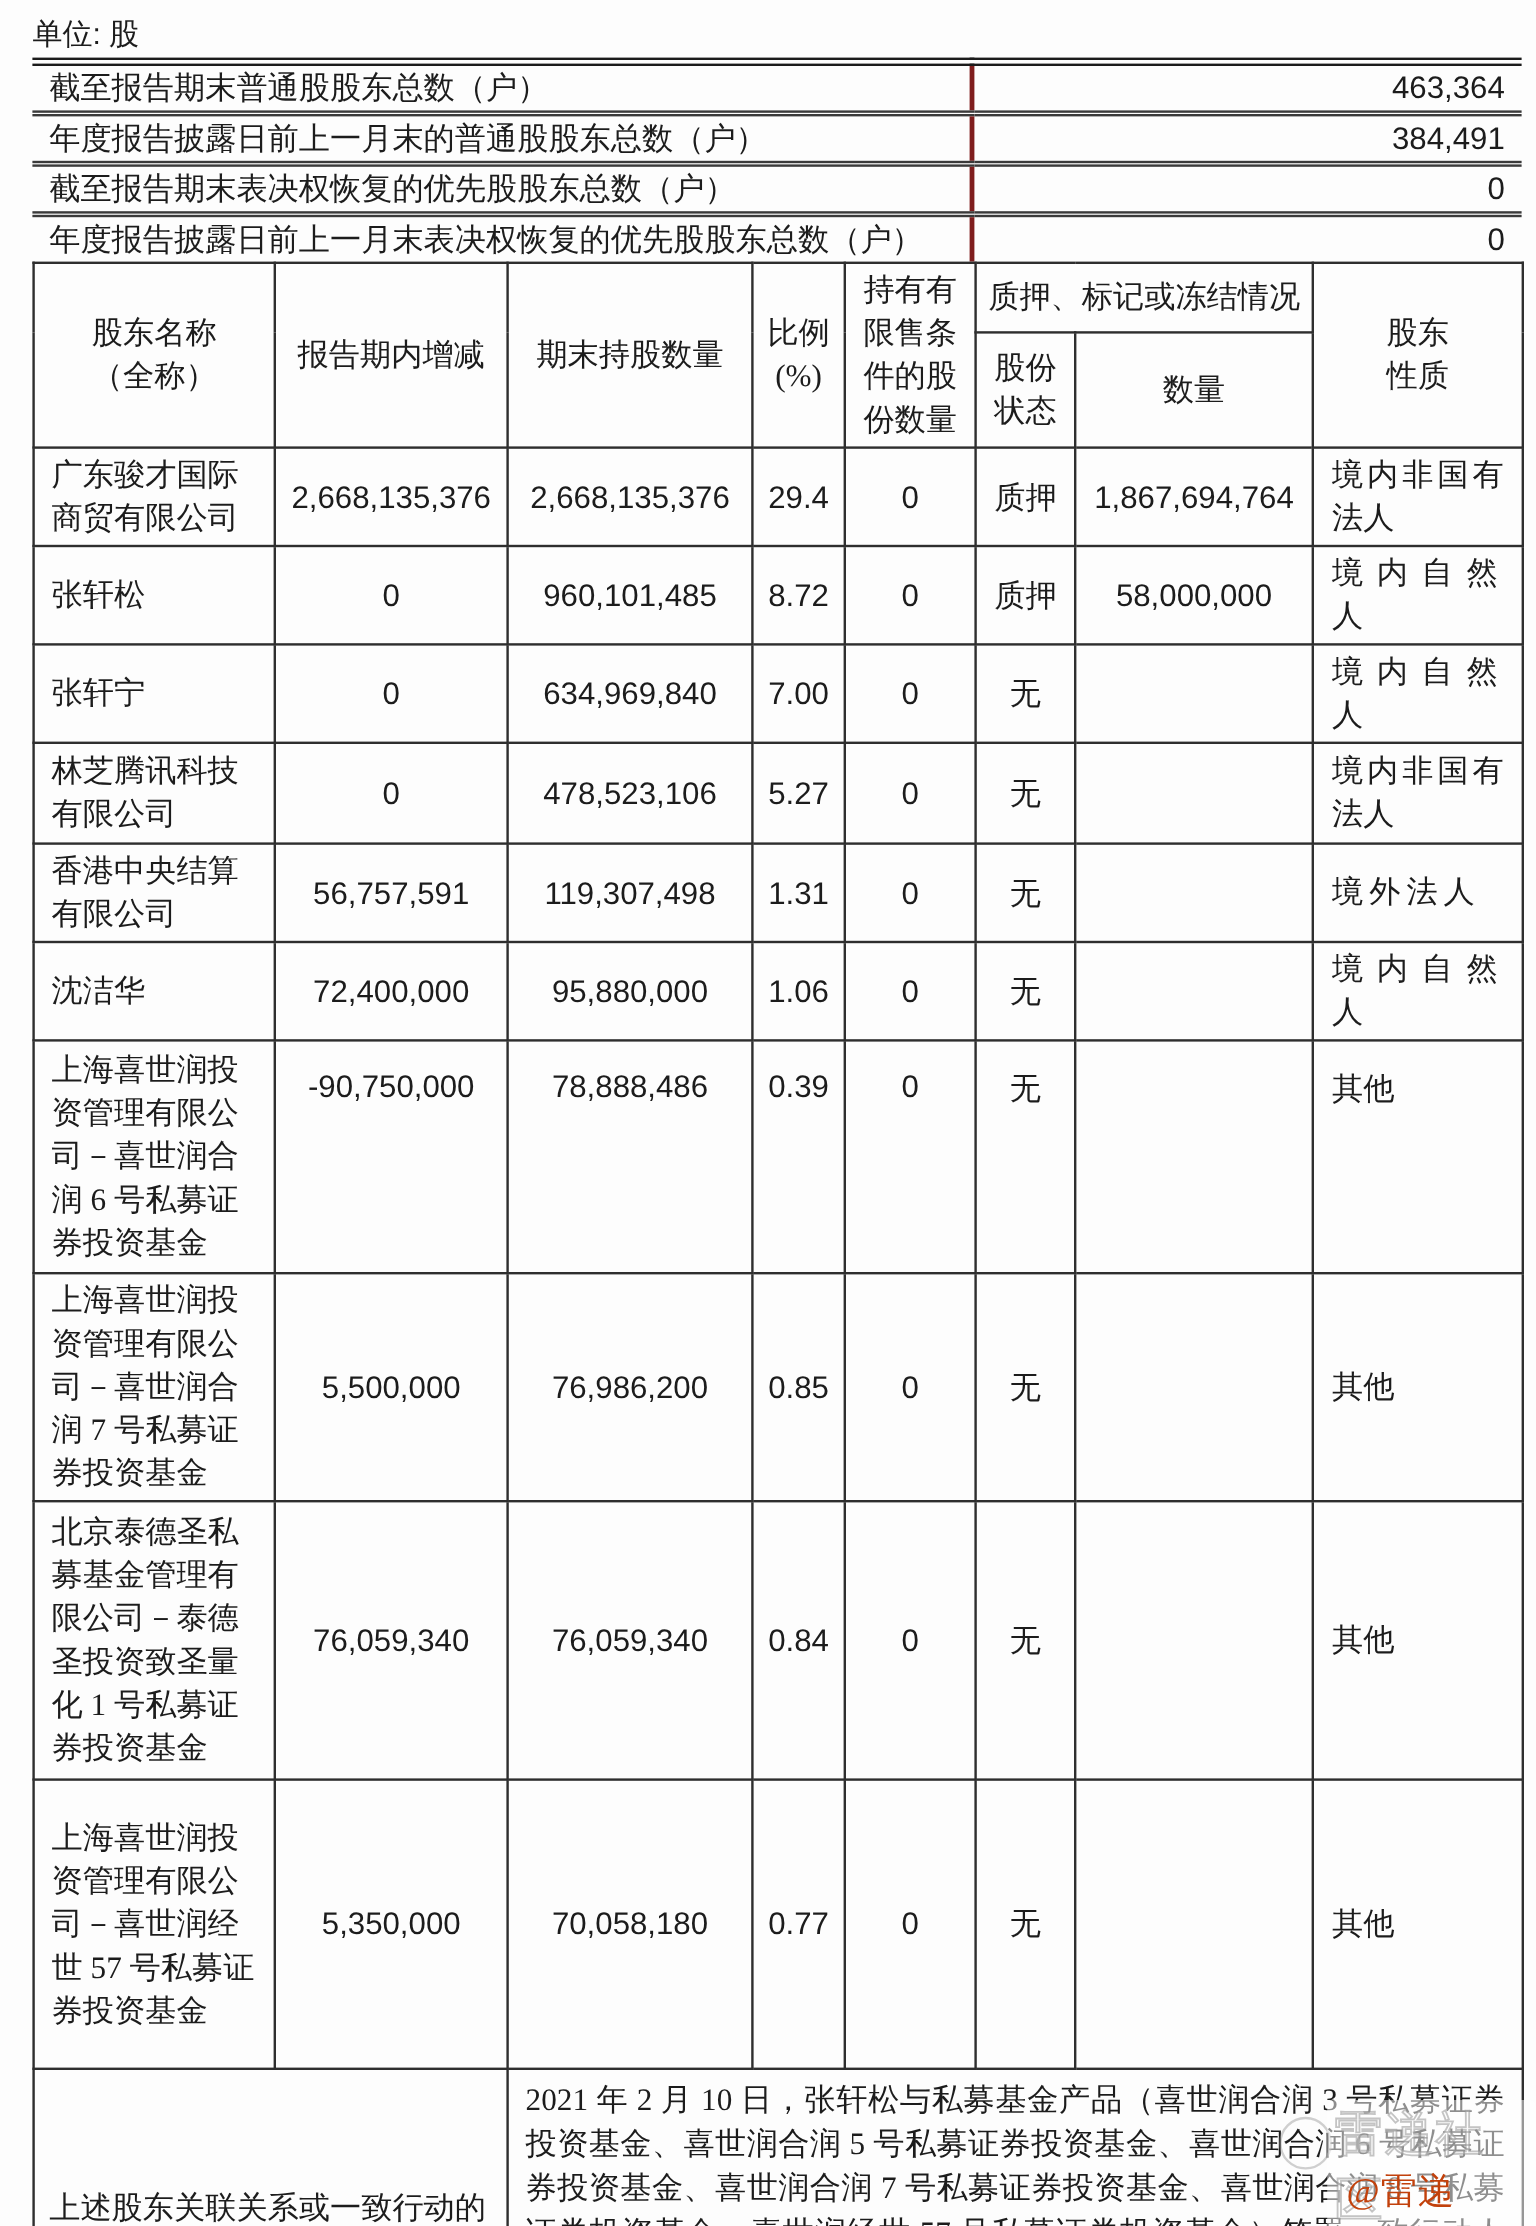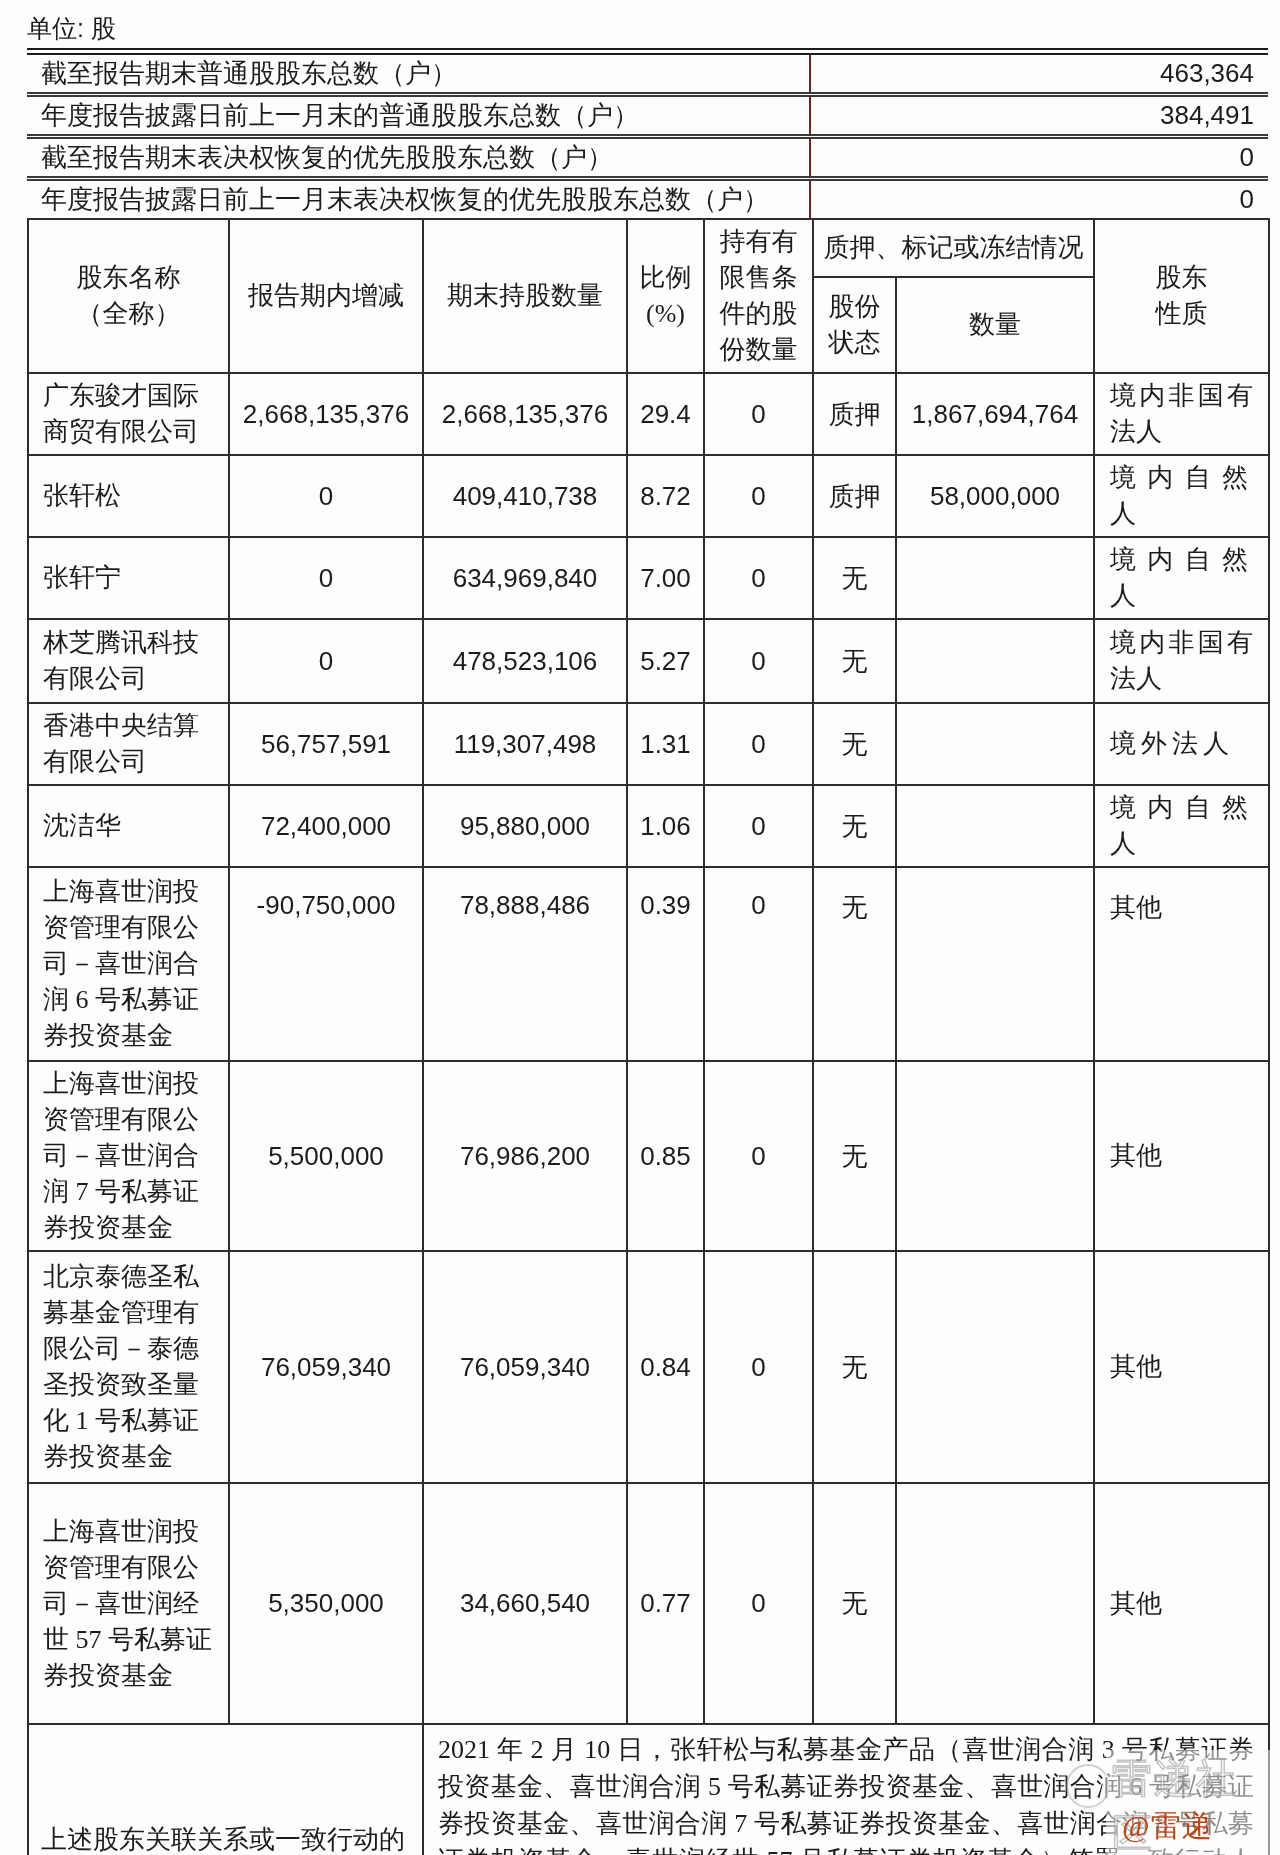--- a/index.html
+++ b/index.html
@@ -10,21 +10,21 @@
   }
   .doc{position:absolute; left:27px; top:0; width:1241px;}
   .unit-line{height:48px; box-sizing:border-box; padding:12px 12px 0 0; text-align:left; font-size:25px;}
   .num{font-family:"Liberation Sans","DejaVu Sans",sans-serif;}
 
   table.summary{width:100%; border-collapse:collapse; table-layout:fixed;
     border-top:7px double #1b1b1b;}
   table.summary td{border-bottom:5px double #3a3a3a; vertical-align:middle;}
   table.summary tr:last-child td{border-bottom:none;}
   td.sum-label{padding-left:14px; text-align:left;}
-  td.sum-value{border-left:2px solid #7f1d1d; text-align:right; padding-right:14px;}
+  td.sum-value{border-left:4px solid #7f1d1d; text-align:right; padding-right:14px;}
 
   .sec-title{height:39px; box-sizing:border-box; border-top:3px solid #2c2c2c;
     text-align:center; line-height:38px;}
 
   table.main{width:100%; border-collapse:collapse; table-layout:fixed;}
   table.main th, table.main td{border:2px solid #2e2e2e;}
   table.main th{font-weight:400; white-space:pre-line; text-align:center;
     vertical-align:middle; line-height:36px; padding:2px 4px;}
   td.c-name{text-align:left; vertical-align:middle; padding:4px 14px; line-height:36px;}
   td.c-num{text-align:center; vertical-align:middle;}
@@ -115,21 +115,21 @@
           <td class="c-num num">2,668,135,376</td>
           <td class="c-num num">29.4</td>
           <td class="c-num num">0</td>
           <td class="c-status">质押</td>
           <td class="c-num num">1,867,694,764</td>
           <td class="c-nature">境内非国有法人</td>
         </tr>
         <tr style="height: 40px;">
           <td class="c-name">张轩松</td>
           <td class="c-num num">0</td>
-          <td class="c-num num">409,410,738</td>
+          <td class="c-num num">960,101,485</td>
           <td class="c-num num">8.72</td>
           <td class="c-num num">0</td>
           <td class="c-status">质押</td>
           <td class="c-num num">58,000,000</td>
           <td class="c-nature spread">境内自然人</td>
         </tr>
         <tr style="height: 39px;">
           <td class="c-name">张轩宁</td>
           <td class="c-num num">0</td>
           <td class="c-num num">634,969,840</td>
@@ -195,21 +195,21 @@
           <td class="c-num num">76,059,340</td>
           <td class="c-num num">0.84</td>
           <td class="c-num num">0</td>
           <td class="c-status">无</td>
           <td class="c-num num"></td>
           <td class="c-nature">其他</td>
         </tr>
         <tr style="height: 241px;">
           <td class="c-name">上海喜世润投资管理有限公司－喜世润经世 57 号私募证券投资基金</td>
           <td class="c-num num">5,350,000</td>
-          <td class="c-num num">34,660,540</td>
+          <td class="c-num num">70,058,180</td>
           <td class="c-num num">0.77</td>
           <td class="c-num num">0</td>
           <td class="c-status">无</td>
           <td class="c-num num"></td>
           <td class="c-nature">其他</td>
         </tr>
       </tbody>
     <tbody>
       <tr class="notes-row" style="height:268px">
         <td class="notes-label" colspan="2">上述股东关联关系或一致行动的说明</td>

